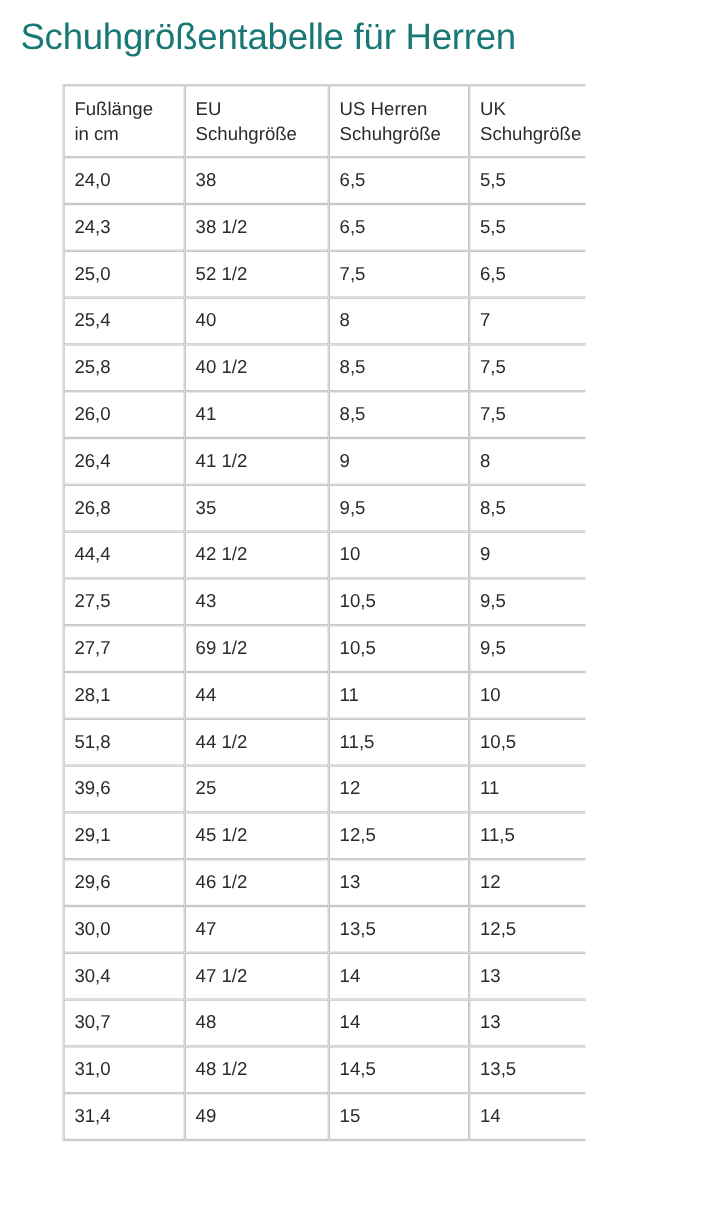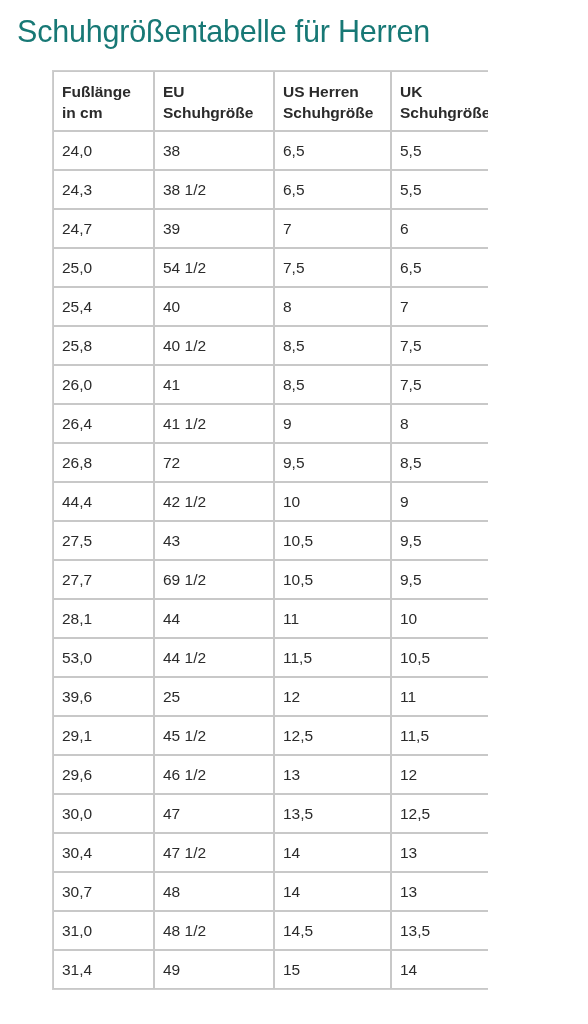--- a/index.html
+++ b/index.html
@@ -65,21 +65,21 @@
     font-weight: 400;
     text-align: left;
     vertical-align: top;
     padding: 7px 0 7px 8px;
     height: 23px;
     box-sizing: border-box;
     overflow: hidden;
   }
 
   table.size-table th {
-    font-weight: 700;
+    font-weight: 400;
     height: 58px;
     padding-top: 9px;
   }
 
   
   col.c0 { width: 101px; }
   col.c1 { width: 120px; }
   col.c2 { width: 117px; }
   col.c3 { width: 120px; }
 
@@ -131,28 +131,22 @@
             <td>6,5</td>
             <td>5,5</td>
           </tr>
           <tr class="data-row">
             <td>24,3</td>
             <td>38 1/2</td>
             <td>6,5</td>
             <td>5,5</td>
           </tr>
           <tr class="data-row">
-            <td>24,7</td>
-            <td>39</td>
-            <td>7</td>
-            <td>6</td>
-          </tr>
-          <tr class="data-row">
             <td>25,0</td>
-            <td>54 1/2</td>
+            <td>52 1/2</td>
             <td>7,5</td>
             <td>6,5</td>
           </tr>
           <tr class="data-row">
             <td>25,4</td>
             <td>40</td>
             <td>8</td>
             <td>7</td>
           </tr>
           <tr class="data-row">
@@ -168,21 +162,21 @@
             <td>7,5</td>
           </tr>
           <tr class="data-row">
             <td>26,4</td>
             <td>41 1/2</td>
             <td>9</td>
             <td>8</td>
           </tr>
           <tr class="data-row">
             <td>26,8</td>
-            <td>72</td>
+            <td>35</td>
             <td>9,5</td>
             <td>8,5</td>
           </tr>
           <tr class="data-row">
             <td>44,4</td>
             <td>42 1/2</td>
             <td>10</td>
             <td>9</td>
           </tr>
           <tr class="data-row">
@@ -197,21 +191,21 @@
             <td>10,5</td>
             <td>9,5</td>
           </tr>
           <tr class="data-row">
             <td>28,1</td>
             <td>44</td>
             <td>11</td>
             <td>10</td>
           </tr>
           <tr class="data-row">
-            <td>53,0</td>
+            <td>51,8</td>
             <td>44 1/2</td>
             <td>11,5</td>
             <td>10,5</td>
           </tr>
           <tr class="data-row">
             <td>39,6</td>
             <td>25</td>
             <td>12</td>
             <td>11</td>
           </tr>

